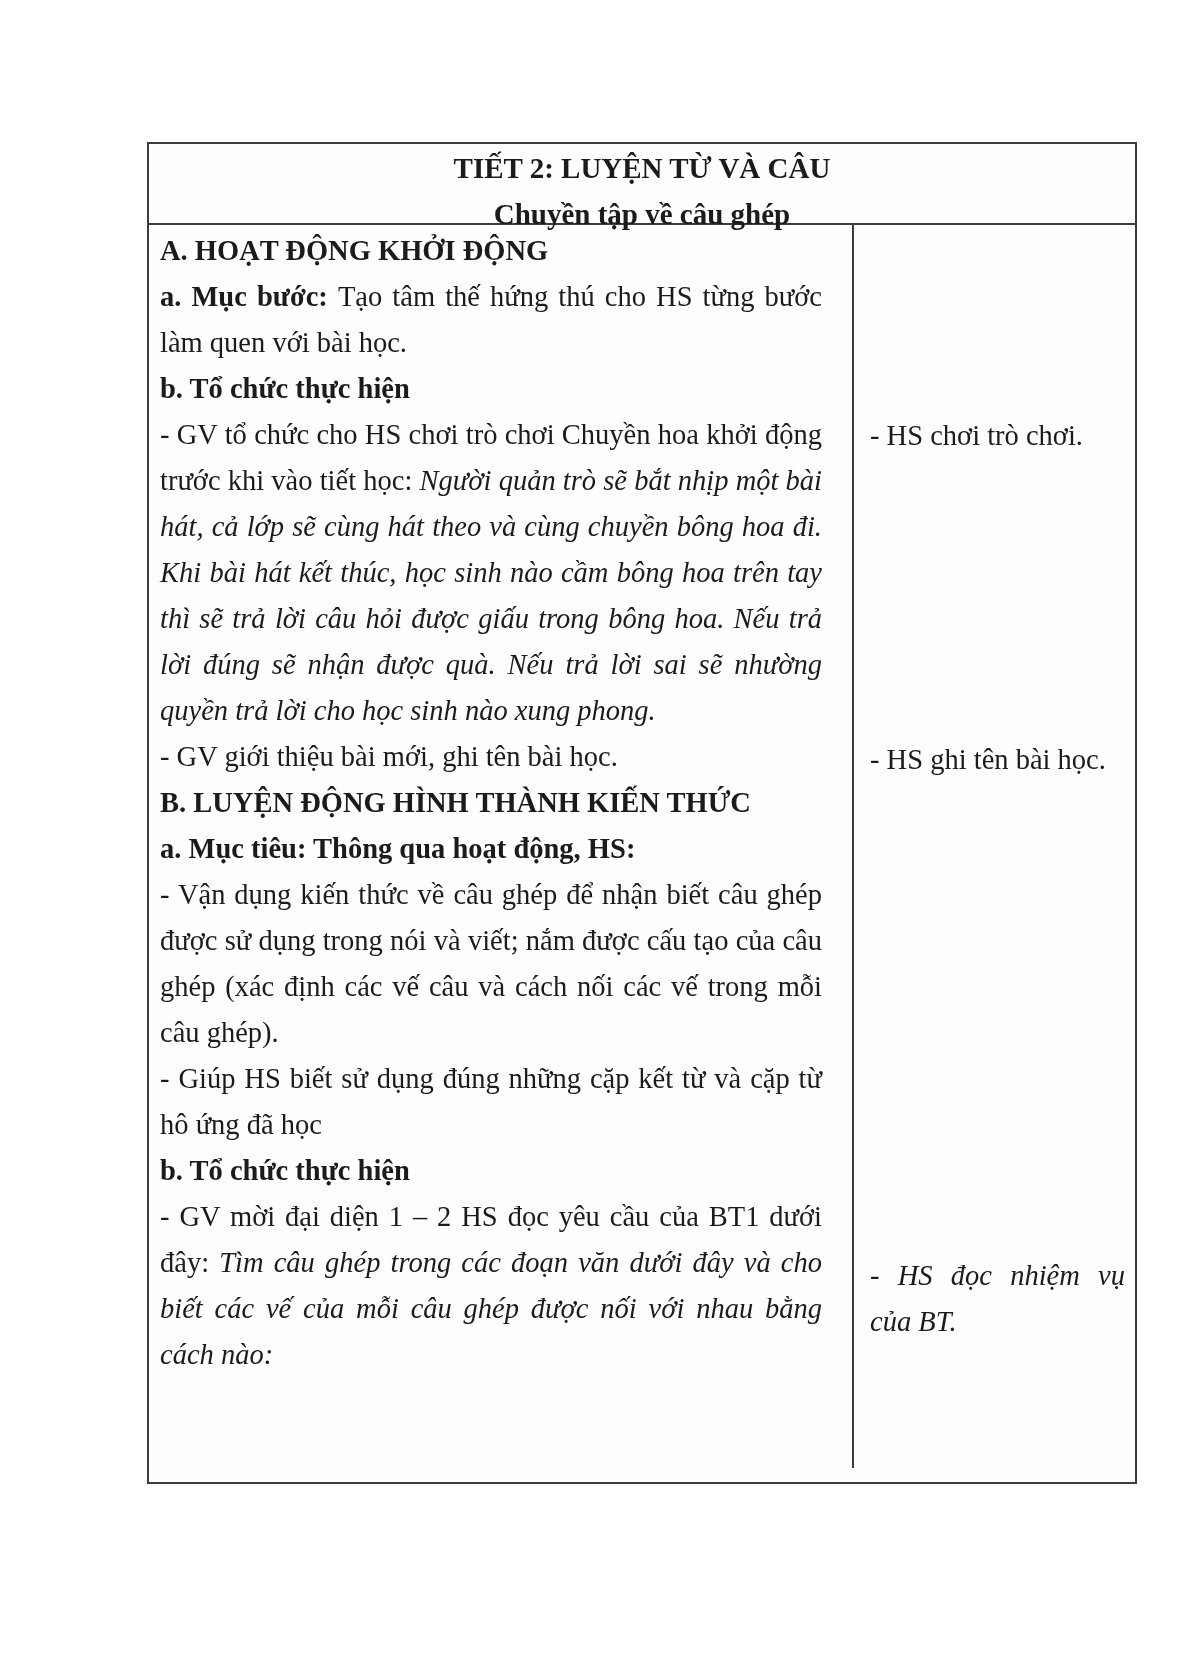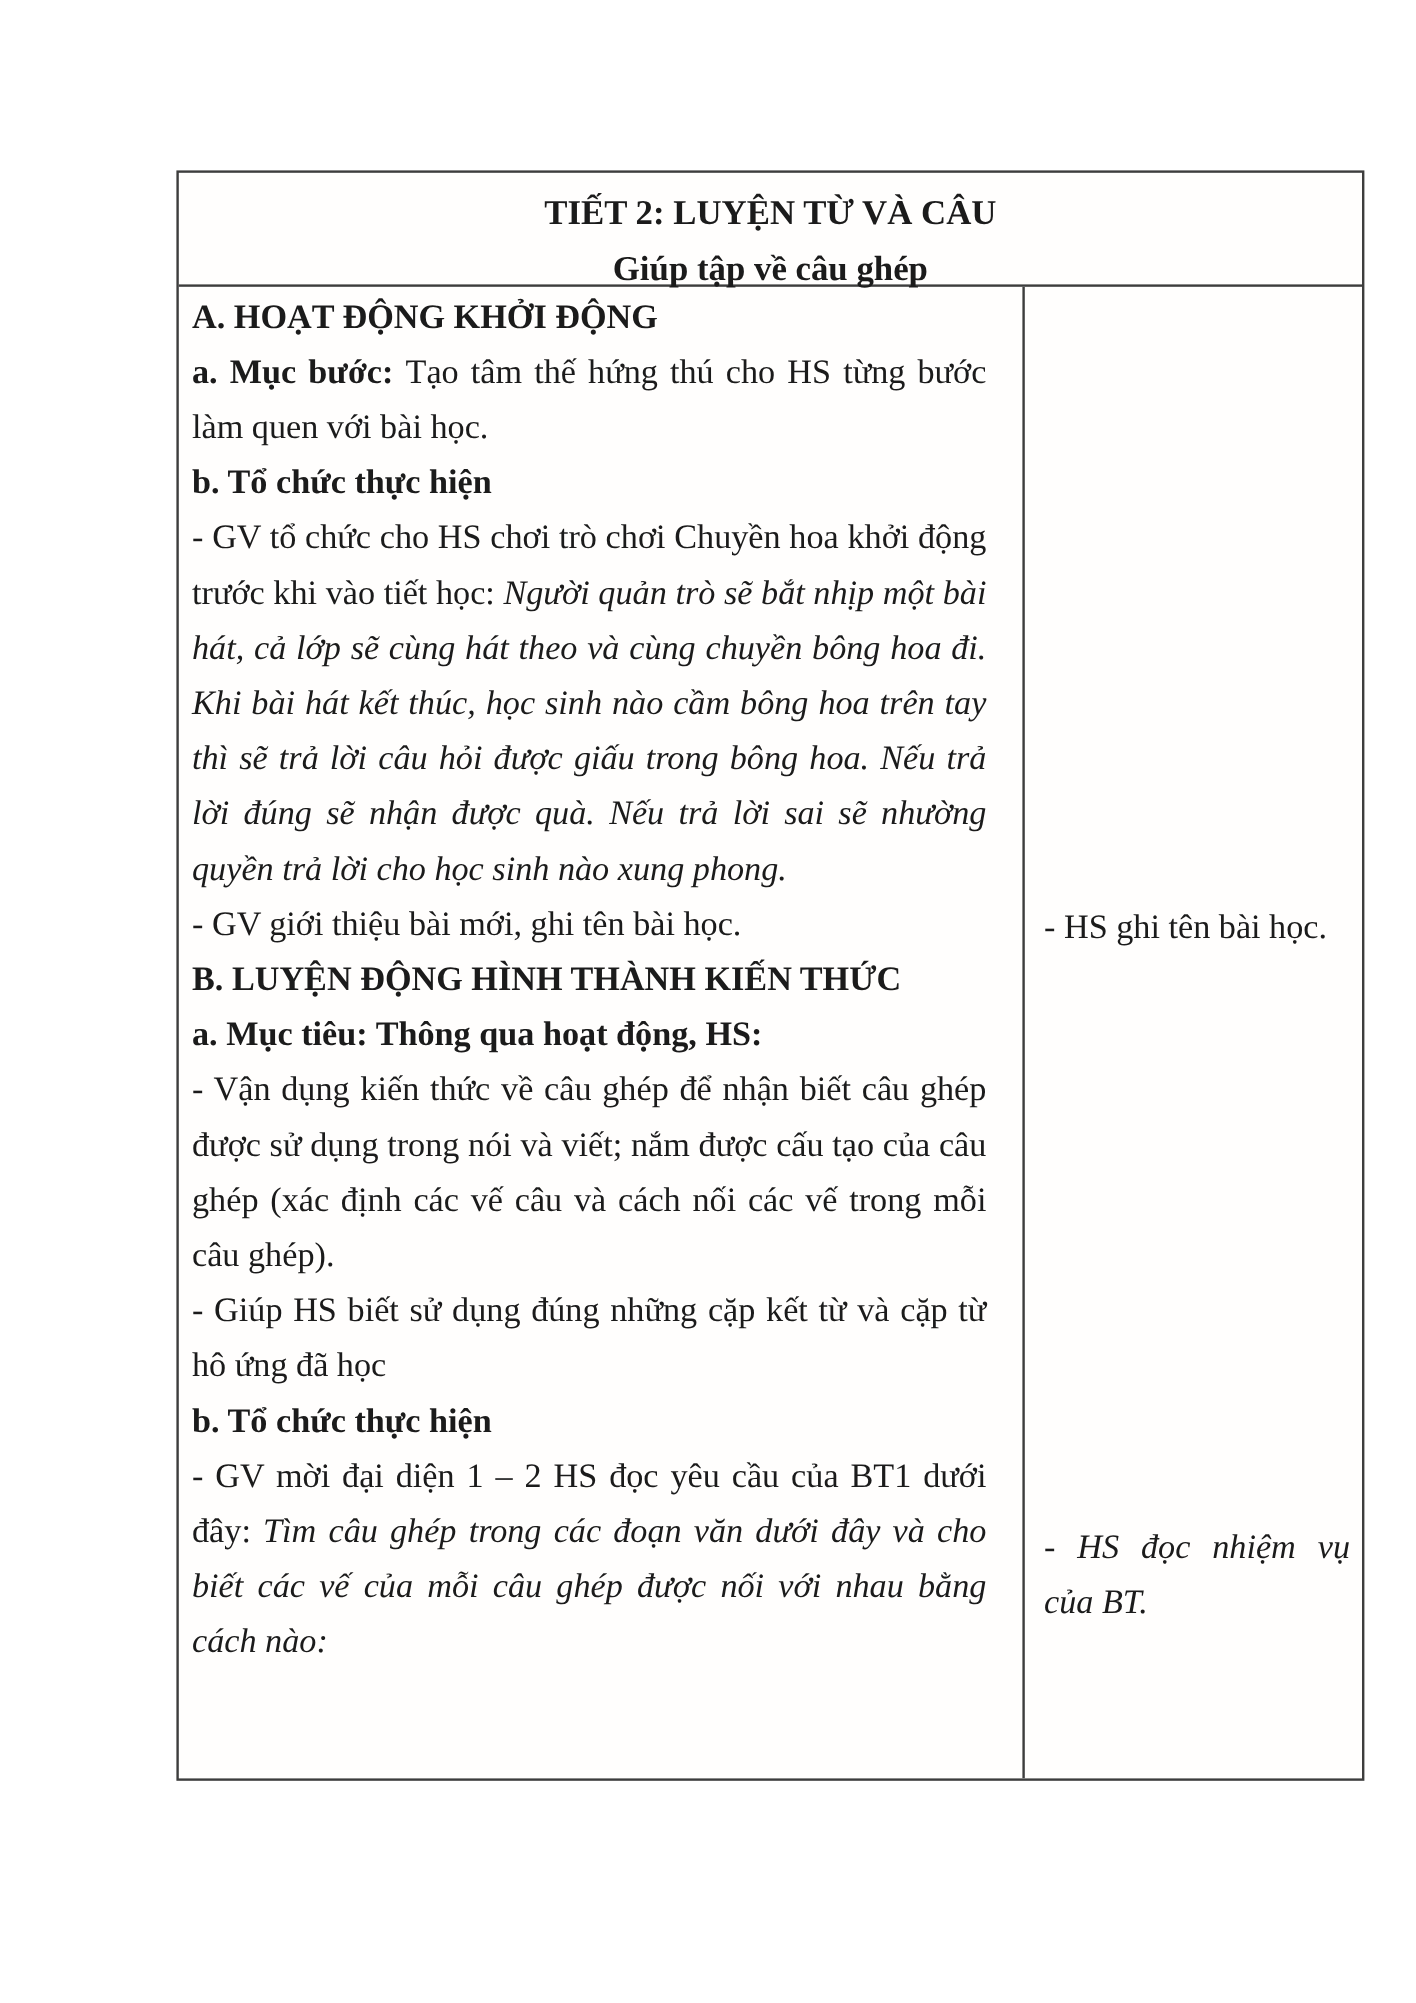--- a/index.html
+++ b/index.html
@@ -19,28 +19,28 @@
     position: absolute;
     left: 147px;
     top: 142px;
     width: 990px;
     height: 1342px;
     border: 2px solid #3d3d3d;
     box-sizing: border-box;
     background: #fffefd;
   }
   .header-row {
-    height: 95px;
+    height: 81px;
     box-sizing: border-box;
     border-bottom: 2px solid #3d3d3d;
     text-align: center;
     font-weight: bold;
     font-size: 29px;
     line-height: 46px;
-    padding-top: 11px;
+    padding-top: 1px;
   }
   .body-row {
     display: flex;
     height: calc(100% - 95px);
     overflow: hidden;
   }
   .cell-left {
     width: 705px;
     box-sizing: border-box;
     border-right: 2px solid #3d3d3d;
@@ -69,34 +69,35 @@
   }
   .seg-bold   { font-weight: bold; }
   .seg-italic { font-style: italic; }
 </style>
 </head>
 <body>
 
 <div class="doc-table">
   <div class="header-row">
     <div>TIẾT 2: LUYỆN TỪ VÀ CÂU</div>
-    <div>Giúp tập về câu ghép</div>
+    <div>Chuyền tập về câu ghép</div>
   </div>
   <div class="body-row">
     <div class="cell-left" id="left-cell">
         <p><span class="seg-bold">A. HOẠT ĐỘNG KHỞI ĐỘNG</span></p>
         <p><span class="seg-bold">a. Mục bước: </span><span class="">Tạo tâm thế hứng thú cho HS từng bước làm quen với bài học.</span></p>
         <p><span class="seg-bold">b. Tổ chức thực hiện</span></p>
         <p><span class="">- GV tổ chức cho HS chơi trò chơi Chuyền hoa khởi động trước khi vào tiết học: </span><span class="seg-italic">Người quản trò sẽ bắt nhịp một bài hát, cả lớp sẽ cùng hát theo và cùng chuyền bông hoa đi. Khi bài hát kết thúc, học sinh nào cầm bông hoa trên tay thì sẽ trả lời câu hỏi được giấu trong bông hoa. Nếu trả lời đúng sẽ nhận được quà. Nếu trả lời sai sẽ nhường quyền trả lời cho học sinh nào xung phong.</span></p>
         <p><span class="">- GV giới thiệu bài mới, ghi tên bài học.</span></p>
         <p><span class="seg-bold">B. LUYỆN ĐỘNG HÌNH THÀNH KIẾN THỨC</span></p>
         <p><span class="seg-bold">a. Mục tiêu: Thông qua hoạt động, HS:</span></p>
         <p><span class="">- Vận dụng kiến thức về câu ghép để nhận biết câu ghép được sử dụng trong nói và viết; nắm được cấu tạo của câu ghép (xác định các vế câu và cách nối các vế trong mỗi câu ghép).</span></p>
         <p><span class="">- Giúp HS biết sử dụng đúng những cặp kết từ và cặp từ hô ứng đã học</span></p>
         <p><span class="seg-bold">b. Tổ chức thực hiện</span></p>
         <p><span class="">- GV mời đại diện 1 – 2 HS đọc yêu cầu của BT1 dưới đây: </span><span class="seg-italic">Tìm câu ghép trong các đoạn văn dưới đây và cho biết các vế của mỗi câu ghép được nối với nhau bằng cách nào:</span></p>
       </div>
     <div class="cell-right" id="right-cell">
+        <p class="note" style="top: 188px;">- HS chơi trò chơi.</p>
         <p class="note" style="top: 512px; font-family: Liberation Serif, serif;">- HS ghi tên bài học.</p>
         <p class="note" style="top: 1028px; font-style: italic;">- HS đọc nhiệm vụ của BT.</p>
       </div>
   </div>
 </div>
 
 </body></html>

